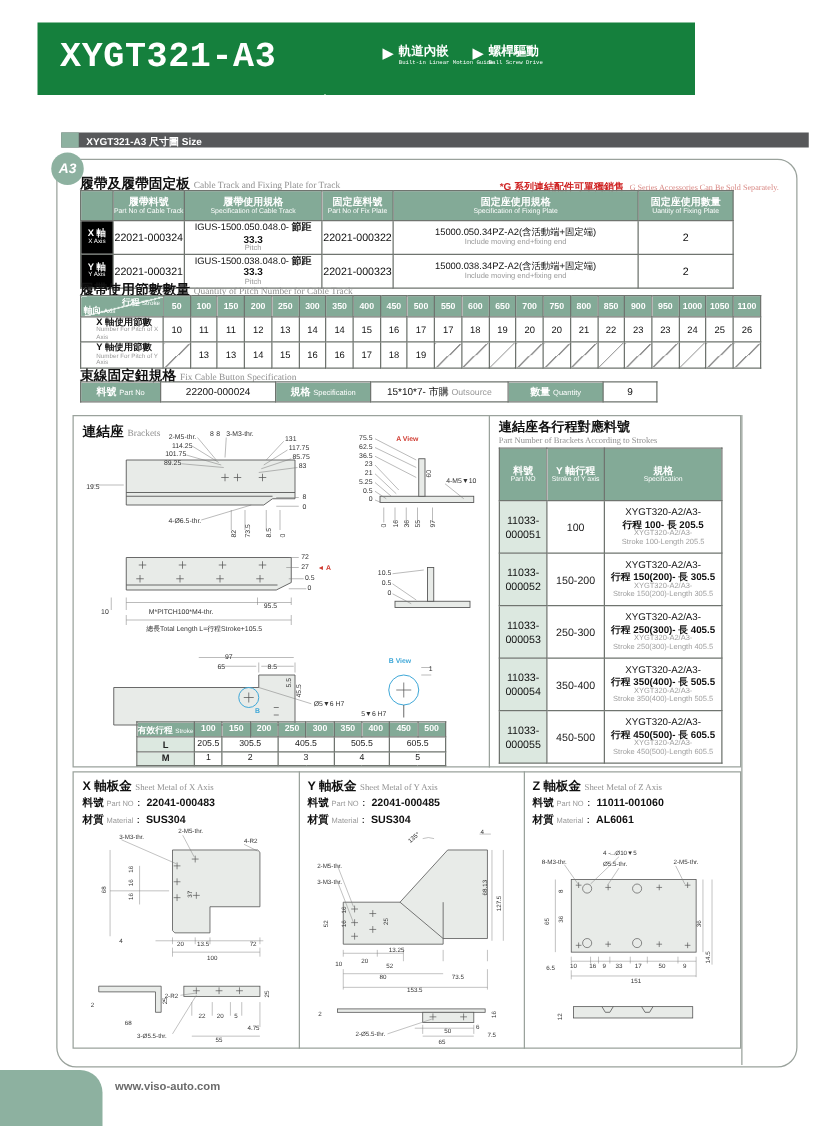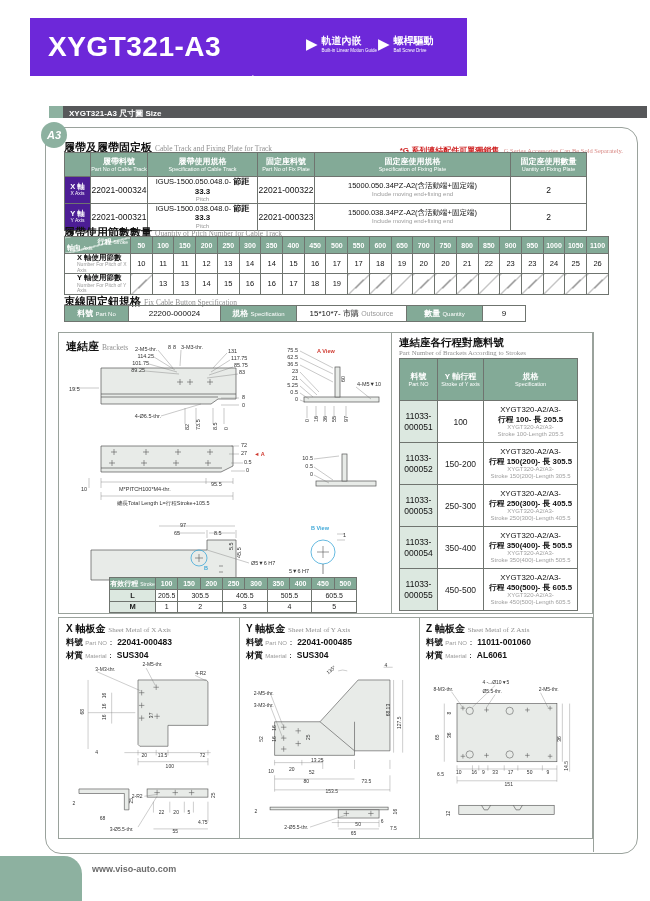--- a/index.html
+++ b/index.html
@@ -2,21 +2,21 @@
 <html><head>
 <meta charset="utf-8">
 <style>
   * { margin:0; padding:0; box-sizing:border-box; }
   html,body { width:650px; height:901px; }
   body { position:relative; background:#fff; font-family:"Liberation Sans", sans-serif; color:#222; overflow:hidden; }
 
   .abs { position:absolute; }
 
   
-  .header-band { position:absolute; left:30px; top:18px; width:437px; height:58px; background:#6d28d9; }
+  .header-band { position:absolute; left:30px; top:18px; width:526px; height:58px; background:#15803d;font-family:Liberation Mono, monospace; }
   .hb-title { position:absolute; left:18px; top:13px; font-size:28px; font-weight:bold; color:#fff; letter-spacing:0.5px; }
   .hb-sub { position:absolute; left:192px; top:18px; font-size:20px; color:#fff;margin-top:36px; }
   .feat { position:absolute; top:16px; display:flex; align-items:center; }
   .feat-1 { left:276px; } .feat-2 { left:348px; }
   .feat .tri { color:#fff; font-size:15px; line-height:1; margin-right:4px; }
   .feat .fzh { font-size:10px; font-weight:bold; color:#fff; display:block; }
   .feat .fen { font-size:4.5px; color:#fff; display:block; white-space:nowrap; }
 
   
   .section-bar { position:absolute; left:49px; top:106px; width:598px; height:12px; background:#57585a; }
@@ -32,21 +32,21 @@
   .blk-title .en { font-size:7.5px; color:#8f8f8f; font-family:"Liberation Serif", serif; margin-left:3px; }
   .red-note { position:absolute; white-space:nowrap; }
   .red-note .zh { font-size:8px; font-weight:bold; color:#cf2424;margin-left:27px; }
   .red-note .en { font-size:6.5px; color:#d98a86; font-family:"Liberation Serif", serif; }
 
   table { border-collapse:collapse; table-layout:fixed; }
   td,th { border:1px solid #6f746f; vertical-align:middle; text-align:center; padding:0; overflow:hidden; }
   .ghead { background:#83aa97; color:#fff; }
   .ghead .hz { display:block; font-size:8px; font-weight:bold; line-height:1.15; }
   .ghead .he { display:block; font-size:5.5px; font-weight:normal; line-height:1.1; }
-  .axis-cell { background:#4c1d95; color:#fff; }
+  .axis-cell { background:#000000; color:#fff; }
   .axis-cell .hz { display:block; font-size:7.5px; font-weight:bold; line-height:1.1; }
   .axis-cell .he { display:block; font-size:5px; line-height:1.1; }
   .val { font-size:8.5px; color:#111; }
   .spec-main { font-size:7.5px; color:#111; line-height:1.15; }
   .spec-main b { font-size:8px; }
   .spec-sub { font-size:6px; color:#999; line-height:1.1; }
 
   
   .pitch-tbl td { height:17px; }
   .pitch-tbl .corner { position:relative; background:#83aa97;

